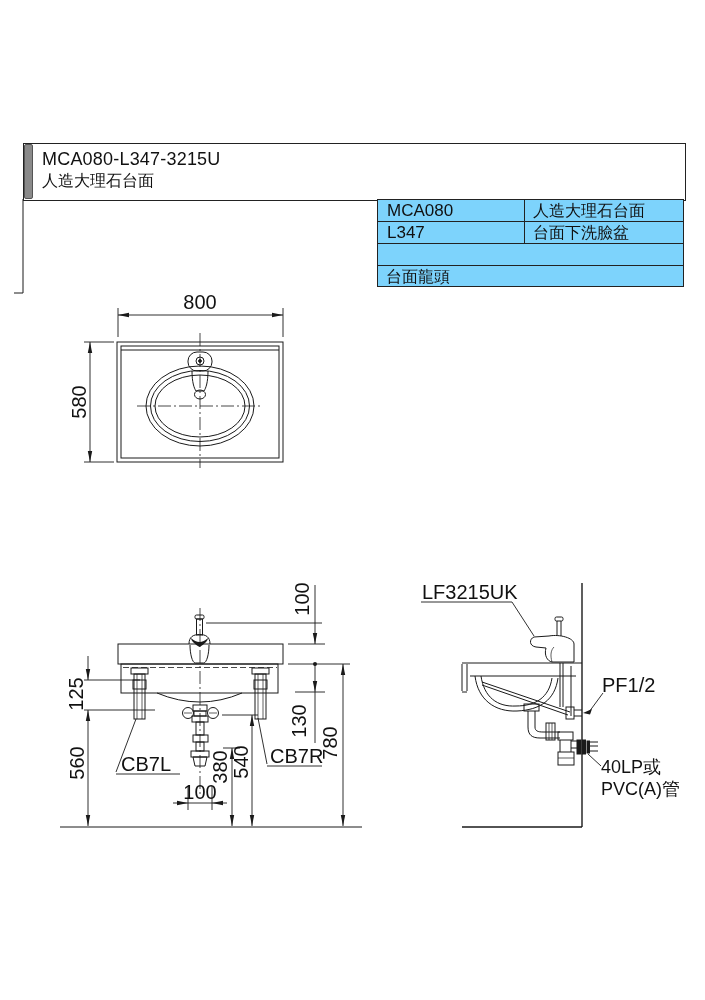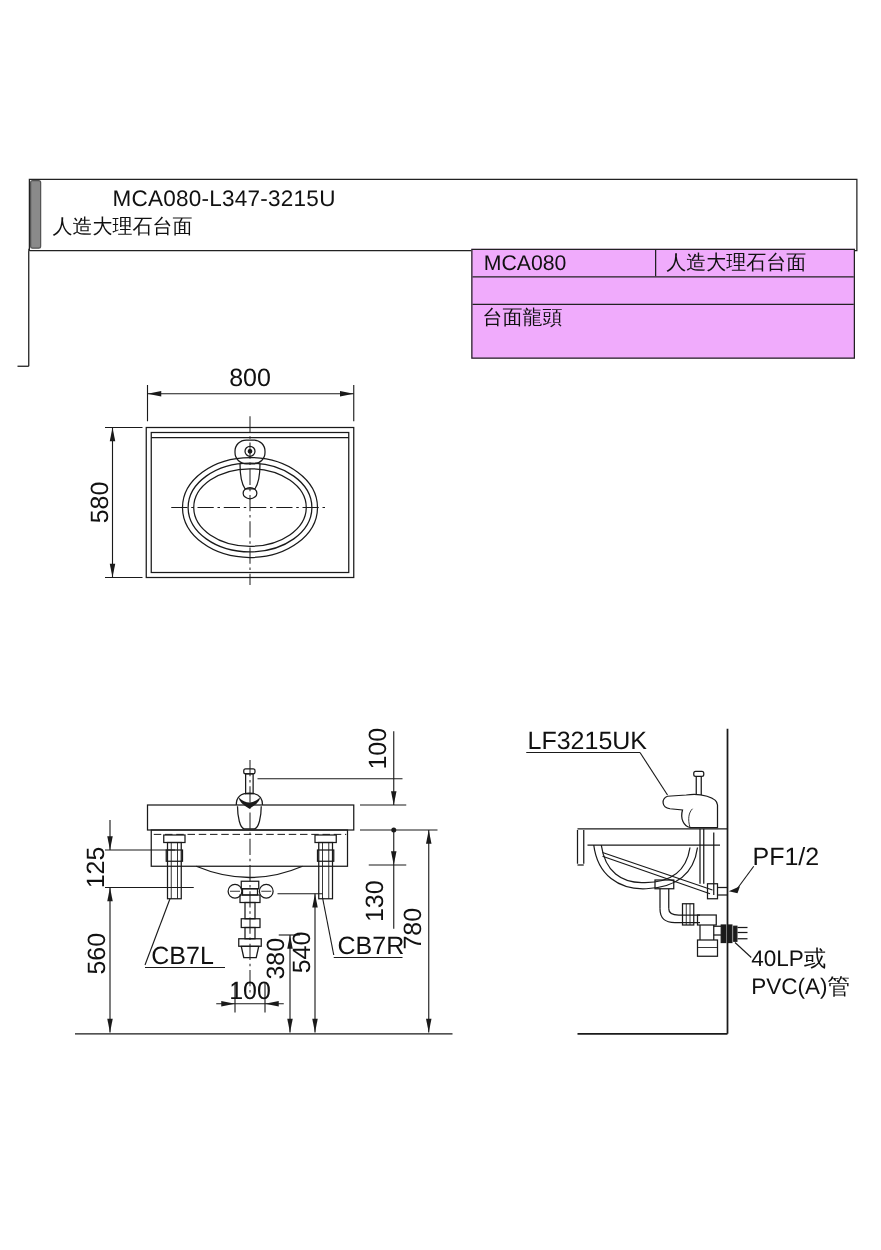--- a/index.html
+++ b/index.html
@@ -4,24 +4,24 @@
 <style>
   html,body{margin:0;padding:0;background:#fff;}
   .page{position:relative;width:705px;height:1000px;background:#fff;overflow:hidden;
         font-family:"Liberation Sans","DejaVu Sans",sans-serif;color:#111;}
   svg{position:absolute;left:0;top:0;}
   svg text{fill:#111;font-family:"Liberation Sans","DejaVu Sans",sans-serif;}
   .titleband{position:absolute;left:23px;top:143px;width:661px;height:56px;
              border:1px solid #222;background:#fff;}
   .graytab{position:absolute;left:24px;top:144px;width:7px;height:53px;
            background:#8a8a8a;border:1px solid #555;border-radius:2px;}
-  .title-line1{position:absolute;left:42px;top:149px;font-size:18px;letter-spacing:.2px;margin-left:48px;}
+  .title-line1{position:absolute;left:42px;top:149px;font-size:18px;letter-spacing:.2px;}
   .title-line2{position:absolute;left:42px;top:171px;font-size:16px;}
   .parts-table{position:absolute;left:377px;top:199px;width:307px;height:88px;
-               border:1px solid #222;box-sizing:border-box;background:#f0abfc;}
+               border:1px solid #222;box-sizing:border-box;background:#7dd3fc;}
   .prow{display:flex;box-sizing:border-box;height:22px;}
   .prow + .prow{border-top:1px solid #222;}
   .pcode{width:147px;box-sizing:border-box;border-right:1px solid #222;
          padding-left:9px;font-size:17px;line-height:21px;}
   .pname{flex:1;padding-left:8px;font-size:16px;line-height:21px;}
 </style>
 </head>
 <body>
 
 <div class="page">
@@ -261,19 +261,23 @@
 <div class="graytab"></div>
 <div class="title-line1">MCA080-L347-3215U</div>
 <div class="title-line2">人造大理石台面</div>
 
 <div class="parts-table">
   <div class="prow" style="height:21px">
     <div class="pcode">MCA080</div>
     <div class="pname">人造大理石台面</div>
   </div>
   <div class="prow">
+    <div class="pcode">L347</div>
+    <div class="pname">台面下洗臉盆</div>
+  </div>
+  <div class="prow">
   </div>
   <div class="prow">
     <div class="pname">台面龍頭</div>
   </div>
 </div>
 
 </div>
 
 </body></html>

